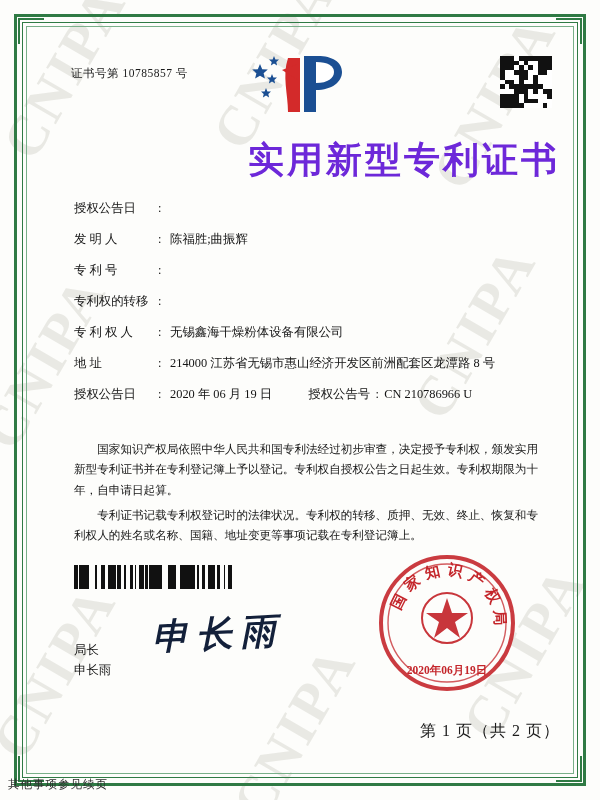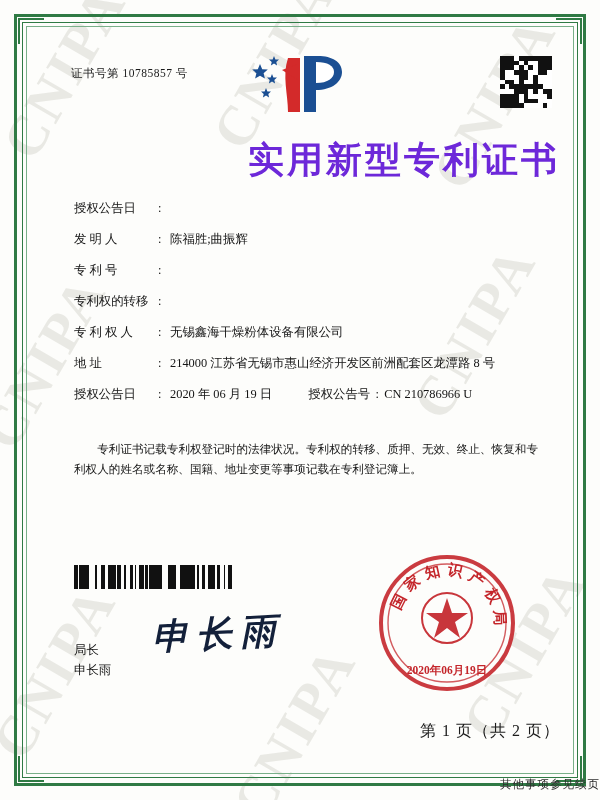--- a/index.html
+++ b/index.html
@@ -194,21 +194,21 @@
     text-align: right;
     font-family: "Liberation Serif", "DejaVu Serif", serif;
     font-size: 16px;
     color: #1b1b1b;
     letter-spacing: 1px;
   }
 
   .footnote {
     position: absolute;
     left: 8px; right: 0; bottom: 8px;
-    text-align: right;
+    text-align: left;
     font-family: "Liberation Serif", "DejaVu Serif", serif;
     font-size: 11.5px;
     color: #2d2d2d;
     letter-spacing: 1px;
     z-index: 5;
   }
 </style>
 </head>
 <body>
 
@@ -411,20 +411,21 @@
         <div class="label">授权公告日</div>
         <div class="colon">:</div>
         <div class="value">2020 年 06 月 19 日</div>
         <div class="secondlabel">授权公告号</div>
         <div class="colon" style="flex:0 0 14px; text-align:center;">:</div>
         <div class="value">CN 210786966 U</div>
       </div>
     </div>
 
     <div class="para" id="para-block">
+      <p>国家知识产权局依照中华人民共和国专利法经过初步审查，决定授予专利权，颁发实用新型专利证书并在专利登记簿上予以登记。专利权自授权公告之日起生效。专利权期限为十年，自申请日起算。</p>
       <p>专利证书记载专利权登记时的法律状况。专利权的转移、质押、无效、终止、恢复和专利权人的姓名或名称、国籍、地址变更等事项记载在专利登记簿上。</p>
     </div>
 
     <div class="barcode" id="barcode">
         <span style="width: 2px; background: rgb(17, 17, 17);"></span>
         <span style="width: 2px; background: rgb(17, 17, 17);"></span>
         <span style="width: 1px; background: transparent;"></span>
         <span style="width: 3px; background: rgb(17, 17, 17);"></span>
         <span style="width: 2px; background: rgb(17, 17, 17);"></span>
         <span style="width: 3px; background: rgb(17, 17, 17);"></span>

